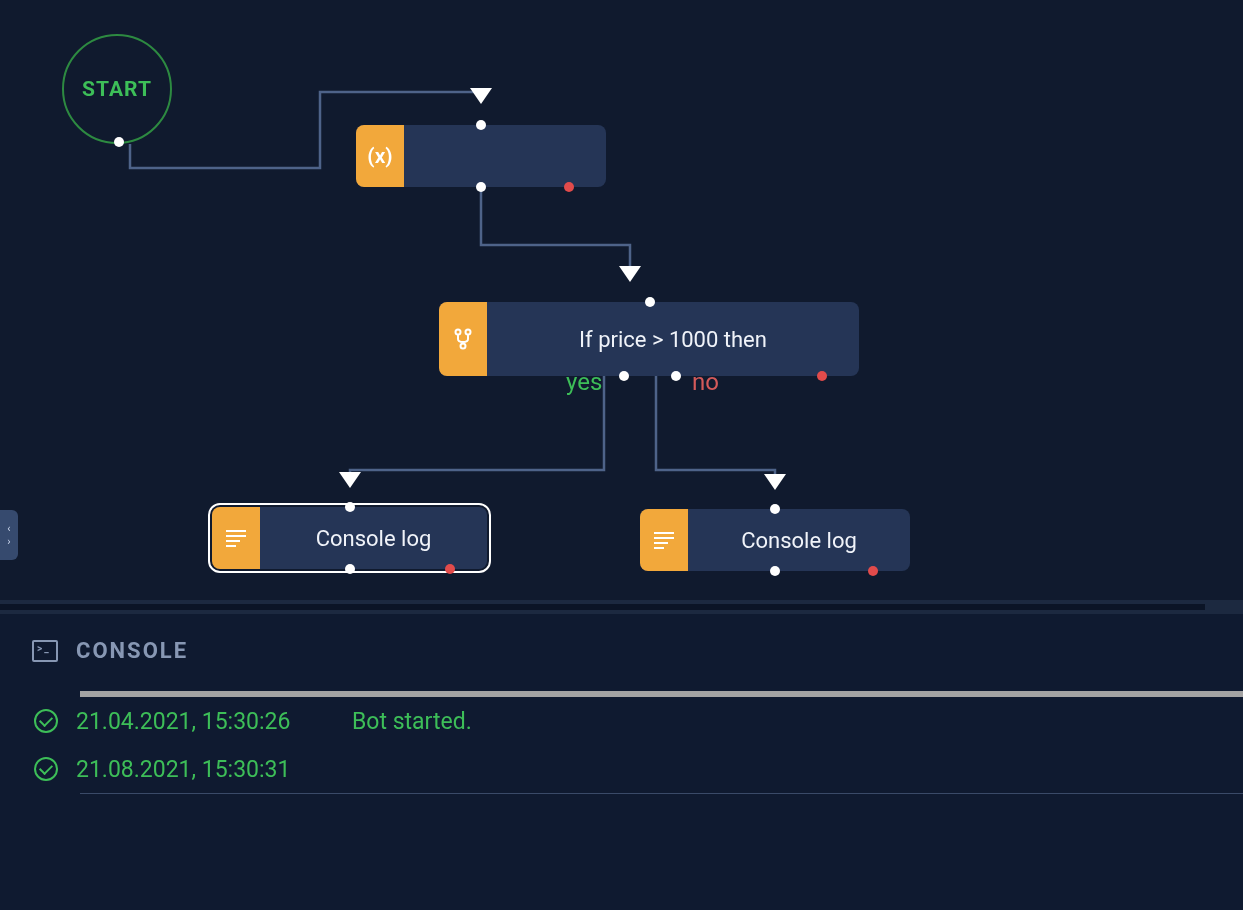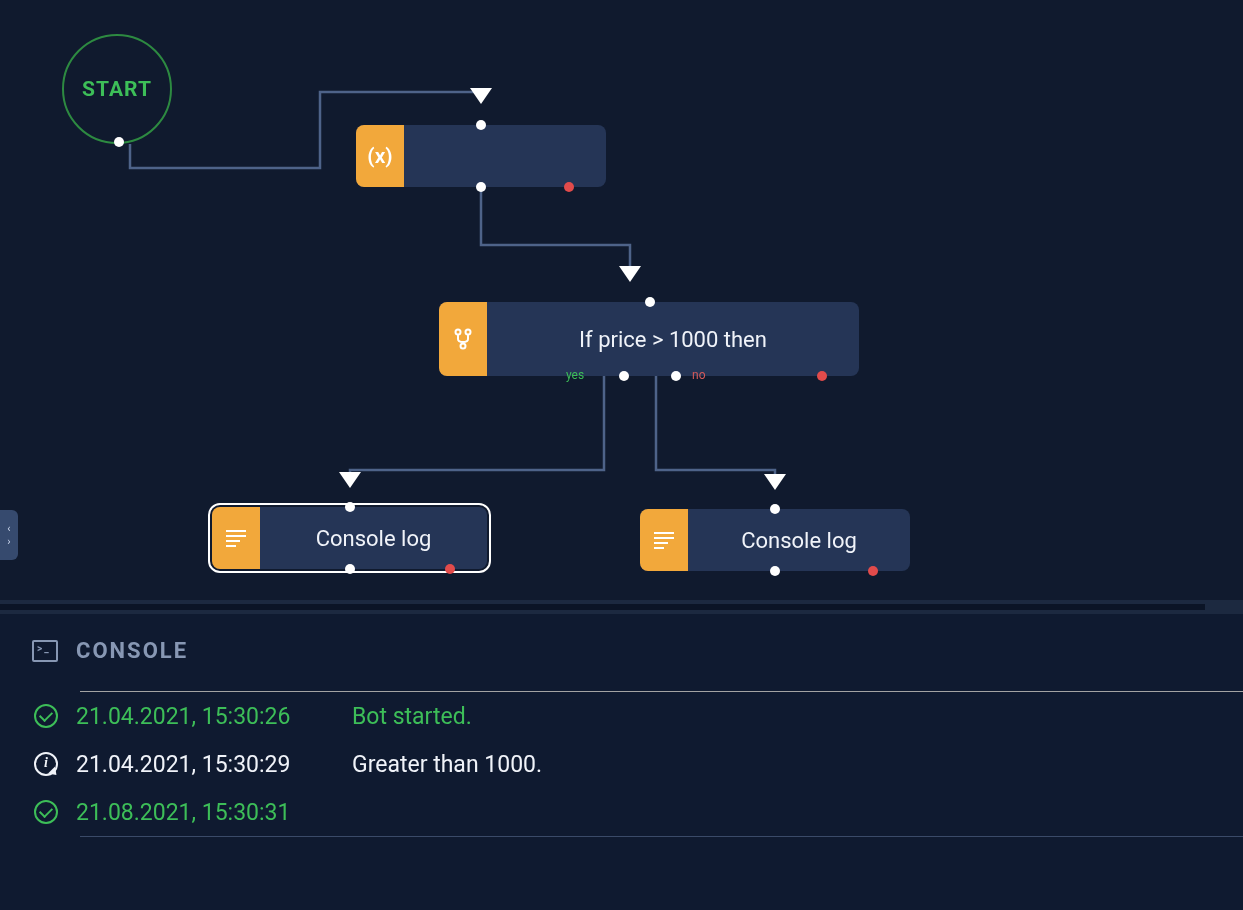--- a/index.html
+++ b/index.html
@@ -12,36 +12,36 @@
 
   
   .block { position: absolute; background: #253556; border-radius: 8px; display: flex; align-items: stretch; cursor: pointer; }
   .block.selected { outline: 2px solid #FFFFFF; outline-offset: 2px; border-radius: 8px; }
   .block .iconbox { width: 48px; display: flex; align-items: center; justify-content: center; background: #F2A83B; border-radius: 8px 0 0 8px; color: #fff; font-size: 20px; }
   .block .label { flex: 1; display: flex; align-items: center; justify-content: center; padding: 0 18px; font-size: 22px; color: #F0F3F9; }
   .port { position: absolute; width: 10px; height: 10px; background: #fff; border-radius: 50%; }
   .dot-red { position: absolute; width: 10px; height: 10px; background: #E24B4B; border-radius: 50%; }
   .arrowhead { position: absolute; width: 0; height: 0; border-left: 11px solid transparent; border-right: 11px solid transparent; border-top: 16px solid #fff; }
 
-  .branch-label { position: absolute; font-size: 12px; }
+  .branch-label { position: absolute; font-size: 24px; }
   .branch-yes { color: #3DBE58; }
   .branch-no { color: #D45A5A; }
 
   
   .side-tab { position: absolute; left: 0; width: 18px; height: 50px; background: #364A6E; border-radius: 0 6px 6px 0; display: flex; flex-direction: column; align-items: center; justify-content: center; color: #CAD6EC; font-size: 11px; cursor: pointer; }
 
   
   .divider { position: absolute; top: 600px; left: 0; width: 1243px; height: 14px; background: #1C2940; }
   .divider::after { content: ""; display: block; width: 1205px; height: 6px; background: #0B1426; position: absolute; top: 4px; left: 0; }
 
   .console-panel { position: absolute; top: 614px; left: 0; width: 1243px; height: 296px; background: #0F1A30; padding: 24px 0 0 32px; }
   .console-header { display: flex; align-items: center; gap: 18px; color: #8797B3; font-weight: 700; letter-spacing: 2px; font-size: 22px; margin-bottom: 28px; }
   .console-header .icon { width: 26px; height: 22px; border: 2px solid #8797B3; border-radius: 2px; display: flex; align-items: flex-start; padding: 2px 3px; font-size: 10px; line-height: 10px; }
 
-  .console-rows { border-top: 1px solid #a3a3a3; border-bottom: 1px solid #3A4A68; margin-left: 48px; }
+  .console-rows { border-top: 6px solid #a3a3a3; border-bottom: 1px solid #3A4A68; margin-left: 48px; }
   .console-row { display: flex; align-items: center; gap: 16px; padding: 10px 0; font-size: 23px; }
   .console-row .row-icon { width: 28px; height: 28px; margin-left: -48px; display: flex; align-items: center; justify-content: center; }
   .console-row.green { color: #3DBE58; }
   .console-row.white { color: #F0F3F9; }
   .console-row .ts { min-width: 260px; }
 
   .check-circle { width: 24px; height: 24px; border: 2px solid #3DBE58; border-radius: 50%; position: relative; }
   .check-circle::after { content: ""; position: absolute; left: 6px; top: 3px; width: 6px; height: 10px; border-right: 2px solid #3DBE58; border-bottom: 2px solid #3DBE58; transform: rotate(45deg); }
   .info-circle { width: 24px; height: 24px; border: 2px solid #F0F3F9; border-radius: 50%; position: relative; }
   .info-circle::before { content: "i"; position: absolute; left: 0; right: 0; top: 1px; text-align: center; font-size: 14px; font-weight: 700; font-family: Georgia, serif; font-style: italic; color: #F0F3F9; }
@@ -150,29 +150,20 @@
     <span>CONSOLE</span>
   </div>
   <div class="console-rows">
     <div class="console-row green">
       <div class="row-icon">
           <div class="check-circle"></div>
         </div>
       <div class="ts">21.04.2021, 15:30:26</div>
       <div>Bot started.</div>
     </div>
-    <div class="console-row white">
-      <div class="row-icon">
-          <div class="info-circle">
-            <div class="info-arrow"></div>
-          </div>
-        </div>
-      <div class="ts">21.04.2021, 15:30:29</div>
-      <div>Greater than 1000.</div>
-    </div>
     <div class="console-row green">
       <div class="row-icon">
           <div class="check-circle"></div>
         </div>
       <div class="ts">21.08.2021, 15:30:31</div>
     </div>
   </div>
 </div>
 
 </body></html>

